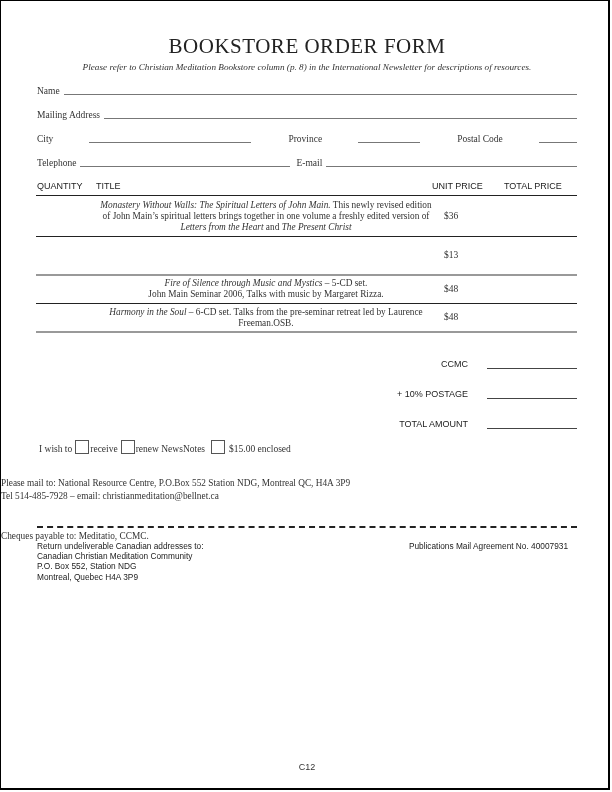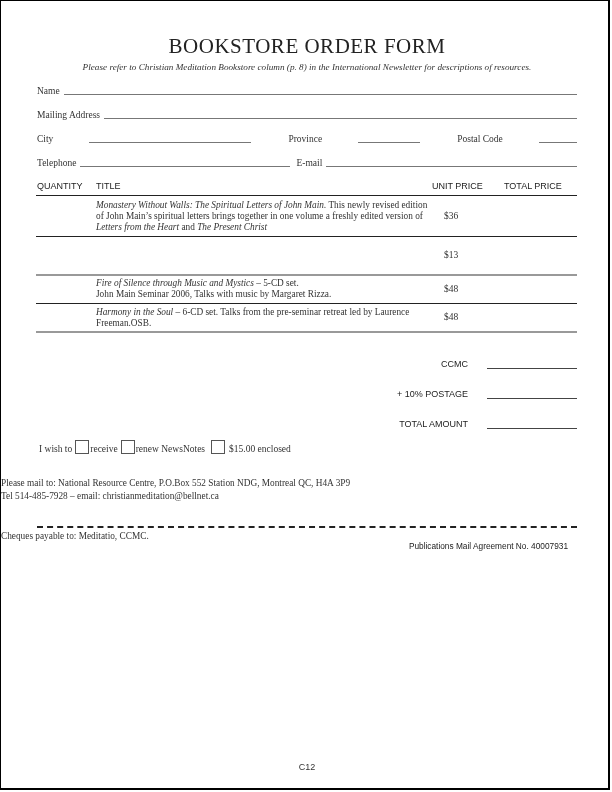--- a/index.html
+++ b/index.html
@@ -2,21 +2,21 @@
 <html><head>
 <meta charset="utf-8">
 <style>
   html, body { margin: 0; padding: 0; background: #ffffff; }
   body { width: 612px; height: 792px; position: relative; overflow: hidden; }
   .page {
     position: absolute; left: 0; top: 0; width: 610px; height: 790px;
     border: 1px solid #000; border-right-width: 2px; border-bottom-width: 2px;
     box-sizing: border-box; background: #fff; color: #222;
   }
-  .serif { font-family: "Liberation Serif", "DejaVu Serif", serif; }
+  .serif { font-family: "Liberation Serif", "DejaVu Serif", serif; text-align: center; }
   .sans  { font-family: "Liberation Sans", "DejaVu Sans", sans-serif; }
   .abs { position: absolute; }
 
   .title {
     left: 0; width: 612px; top: 33px; text-align: center;
     font-size: 21px; letter-spacing: 0.5px; color: #222;
   }
   .subtitle {
     left: 0; width: 612px; top: 61px; text-align: center;
     font-size: 9.2px; font-style: italic; color: #333;
@@ -132,16 +132,22 @@
     <span class="cbox" style="margin-left:6px;margin-right:4px;"></span>
     <span>$15.00 enclosed</span>
   </div>
 
   <div class="abs mail serif" style="top:476px;">Please mail to: National Resource Centre, P.O.Box 552 Station NDG, Montreal QC, H4A 3P9</div>
   <div class="abs mail serif" style="top:489px;">Tel 514-485-7928 – email: christianmeditation@bellnet.ca</div>
   <div class="abs mail serif" style="top:502px;margin-top:27px;">Cheques payable to: Meditatio, CCMC.</div>
 
   <div class="abs dash"></div>
 
+  <div class="abs ret sans">
+    <div>Return undeliverable Canadian addresses to:</div>
+    <div>Canadian Christian Meditation Community</div>
+    <div>P.O. Box 552, Station NDG</div>
+    <div>Montreal, Quebec H4A 3P9</div>
+  </div>
   <div class="abs pub sans">Publications Mail Agreement No. 40007931</div>
 
   <div class="abs pagenum sans">C12</div>
 </div>
 
 </body></html>

